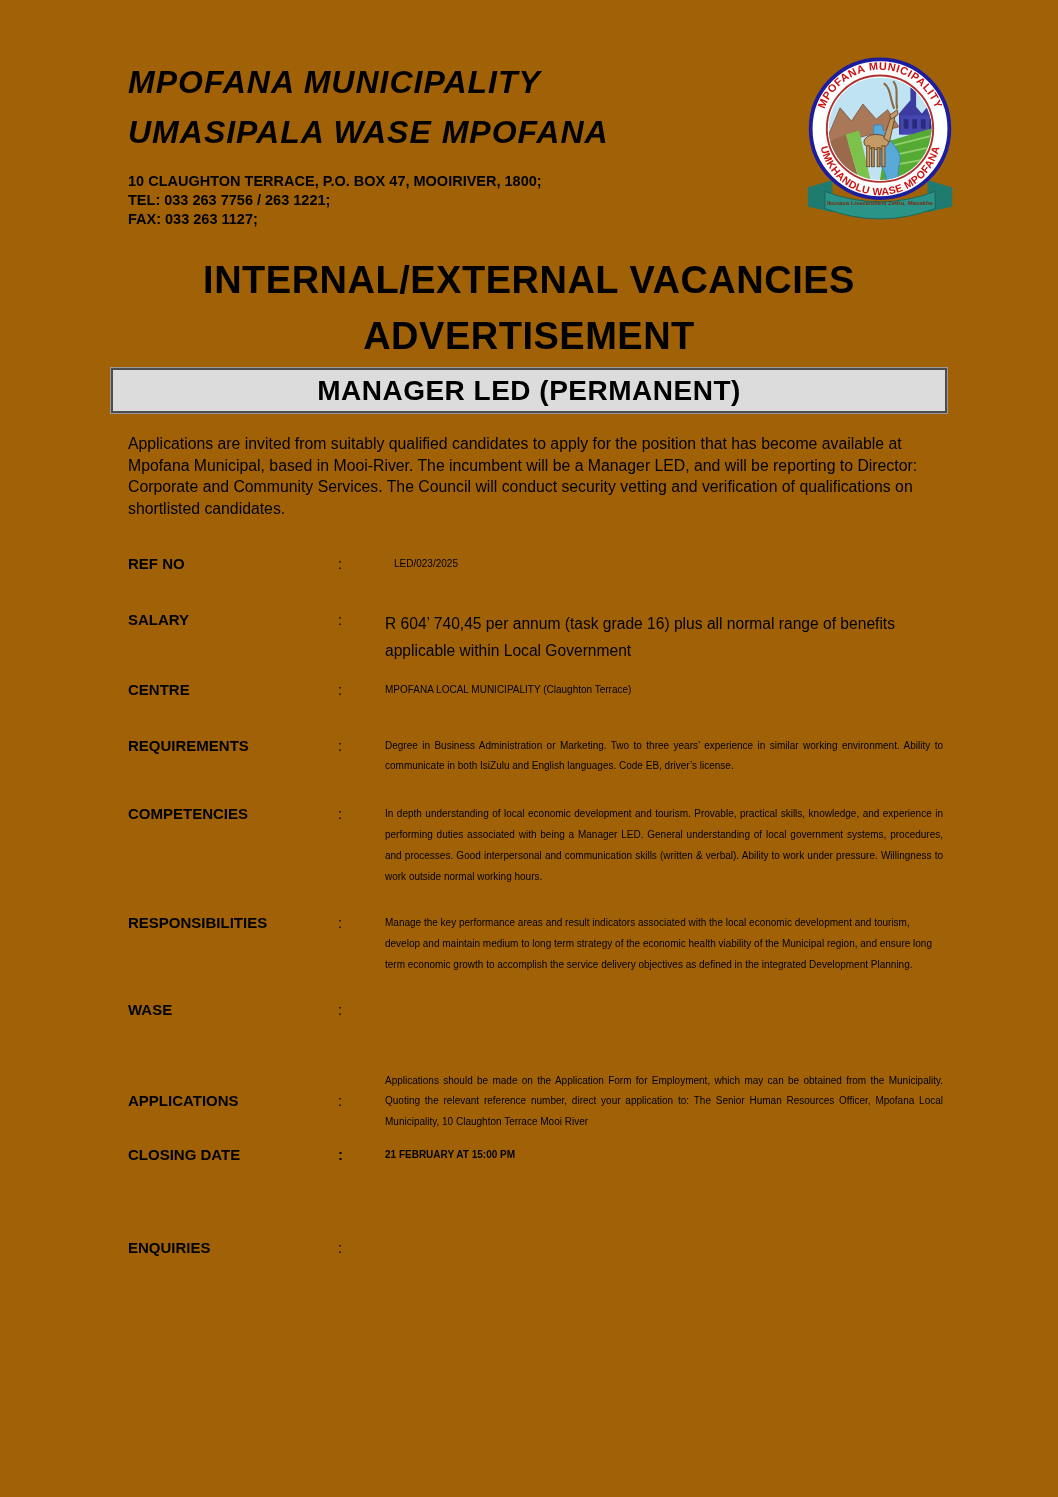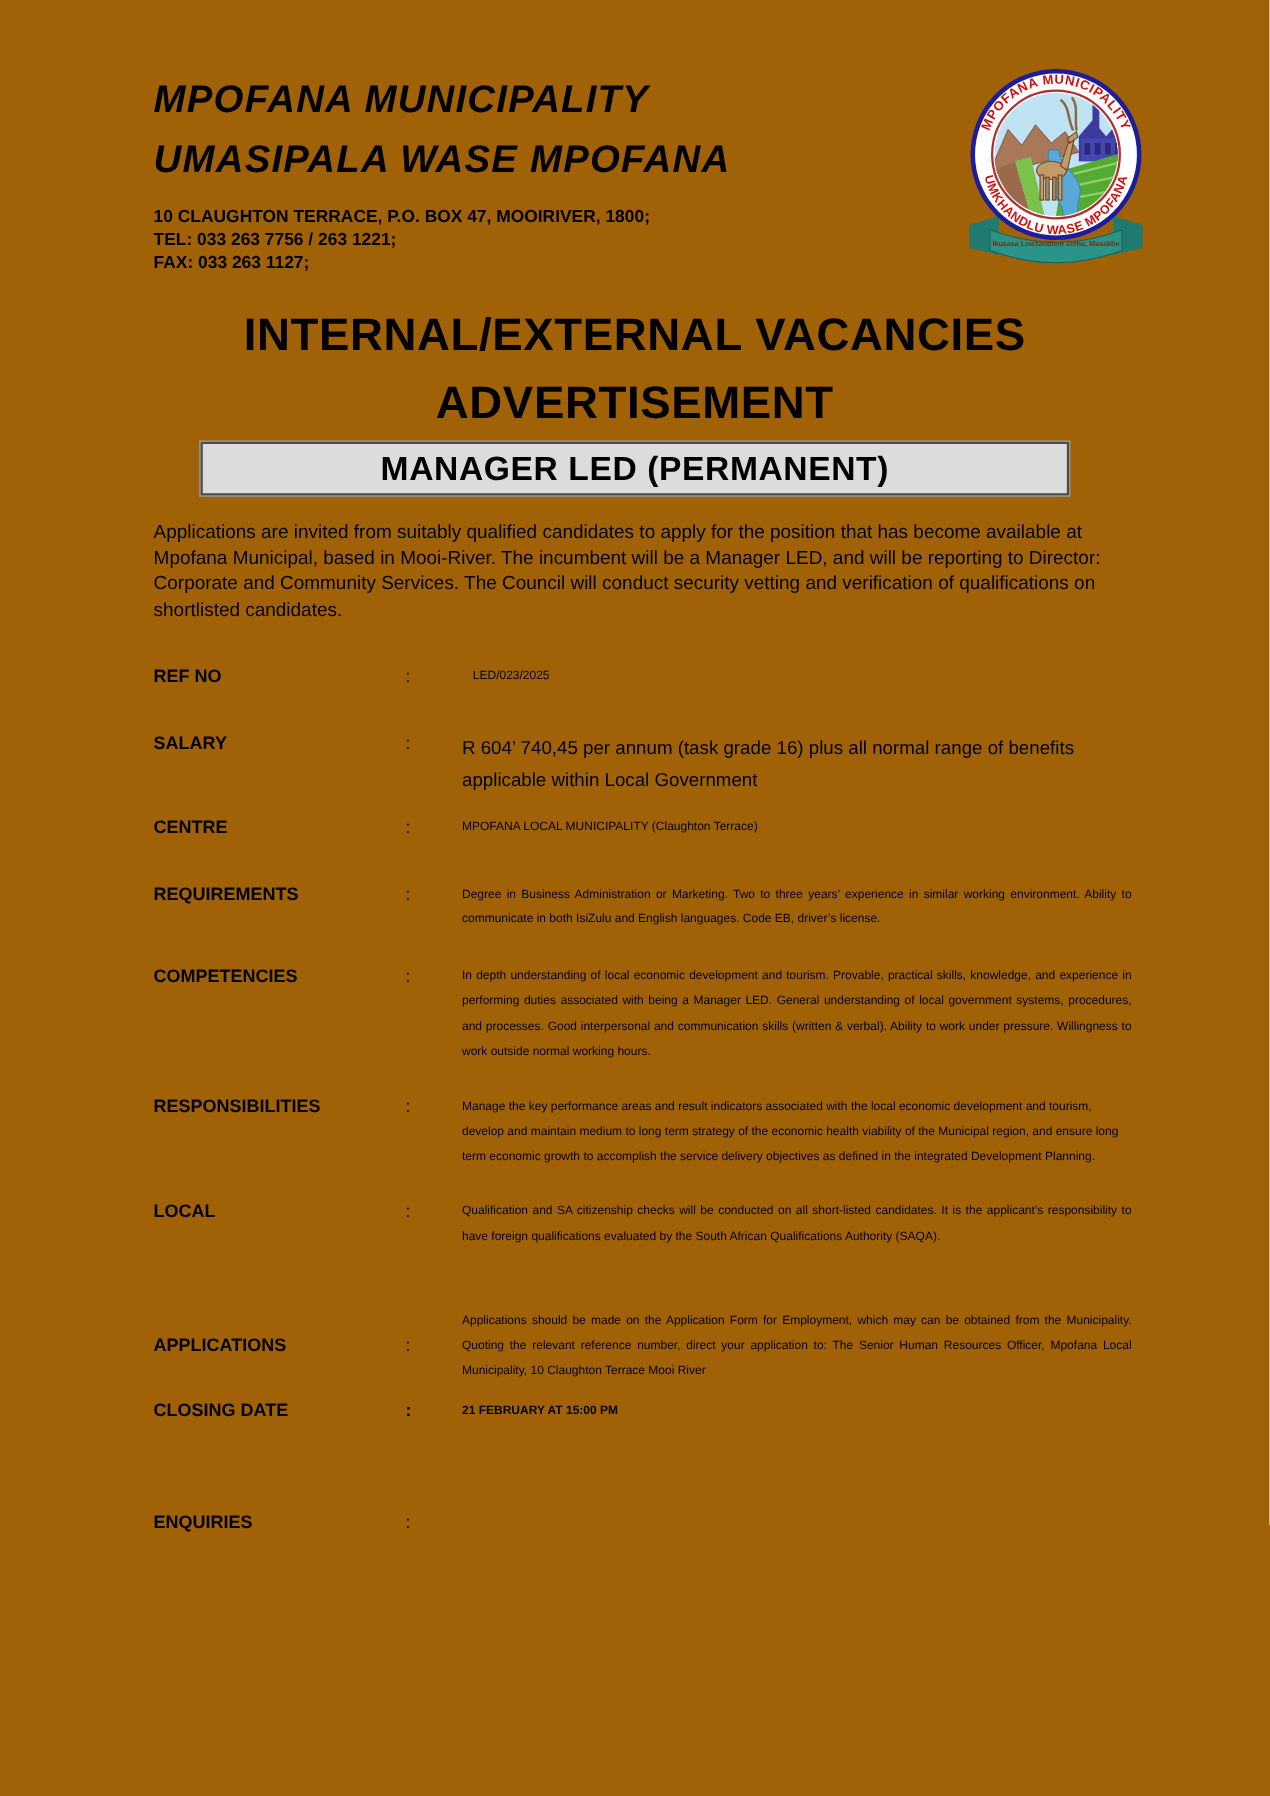--- a/index.html
+++ b/index.html
@@ -22,21 +22,21 @@
   .logo-wrap { position: absolute; top: 52px; right: 102px; width: 152px; height: 180px; }
   .logo-wrap svg { width: 100%; height: 100%; display: block; }
 
   
   .heading-block { margin-top: 30px; text-align: center; }
   .heading-line { font-size: 38px; font-weight: 700; letter-spacing: 0.5px; }
   .heading-line + .heading-line { margin-top: 13px; }
 
   .position-box {
     margin: 10px auto 0 auto;
-    width: 724px; height: 45px;
+    width: 836px; height: 45px;
     background: #dcdcdc;
     border: 2px solid #4d4d4d;
     outline: 1px solid #9a9a9a;
     display: flex; align-items: center; justify-content: center;
     font-size: 28px; font-weight: 700; letter-spacing: 0.5px;
   }
 
   
   .intro {
     margin: 20px 118px 0 128px;
@@ -191,23 +191,22 @@
       <div class="detail-value dv">In depth understanding of local economic development and tourism. Provable, practical skills, knowledge, and experience in performing duties associated with being a Manager LED.  General understanding of local government systems, procedures, and processes. Good interpersonal and communication skills (written &amp; verbal). Ability to work under pressure. Willingness to work outside normal working hours.</div>
     </div>
 
     <div class="detail-row row-5">
       <div class="detail-label dl">RESPONSIBILITIES</div>
       <div class="detail-colon dc">:</div>
       <div class="detail-value dv">Manage the key performance areas and result indicators associated with the local economic development and tourism, develop and maintain medium to long term strategy of the economic health viability of the Municipal region, and ensure long term economic growth to accomplish the service delivery objectives as defined in the integrated Development Planning.</div>
     </div>
 
     <div class="detail-row row-6">
-      <div class="detail-label dl">LOCAL</div>
-      <div class="detail-colon dc">:</div>
-      <div class="detail-value dv">Qualification and SA citizenship checks will be conducted on all short-listed candidates. It is the applicant’s responsibility to have foreign qualifications evaluated by the South African Qualifications Authority (SAQA).</div>
+      <div class="detail-label dl">WASE</div>
+      <div class="detail-colon dc">:</div>
     </div>
 
     <div class="detail-row row-7">
       <div class="detail-label dl">APPLICATIONS</div>
       <div class="detail-colon dc">:</div>
       <div class="detail-value dv">Applications should be made on the Application Form for Employment, which may can be obtained from the Municipality. Quoting the relevant reference number, direct your application to: The Senior Human Resources Officer, Mpofana Local Municipality, 10 Claughton Terrace Mooi River</div>
     </div>
 
     <div class="detail-row row-8 bold-value">
       <div class="detail-label dl">CLOSING DATE</div>

